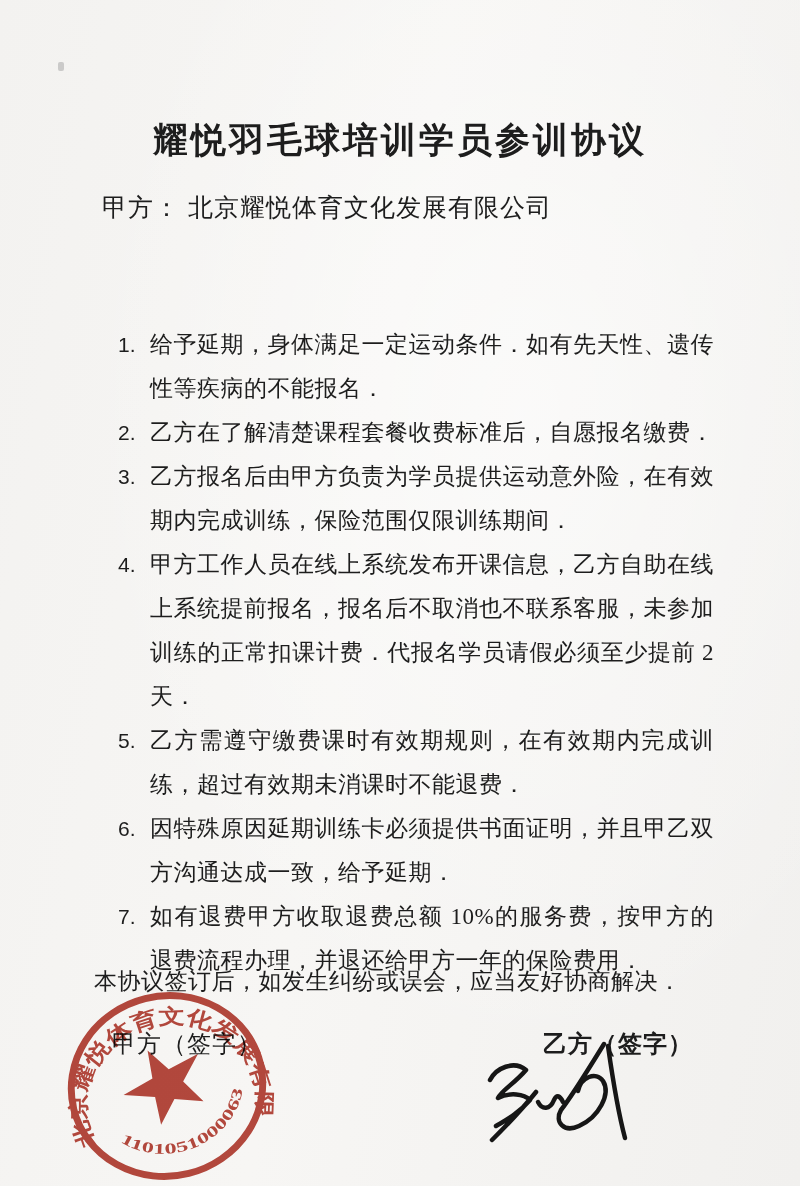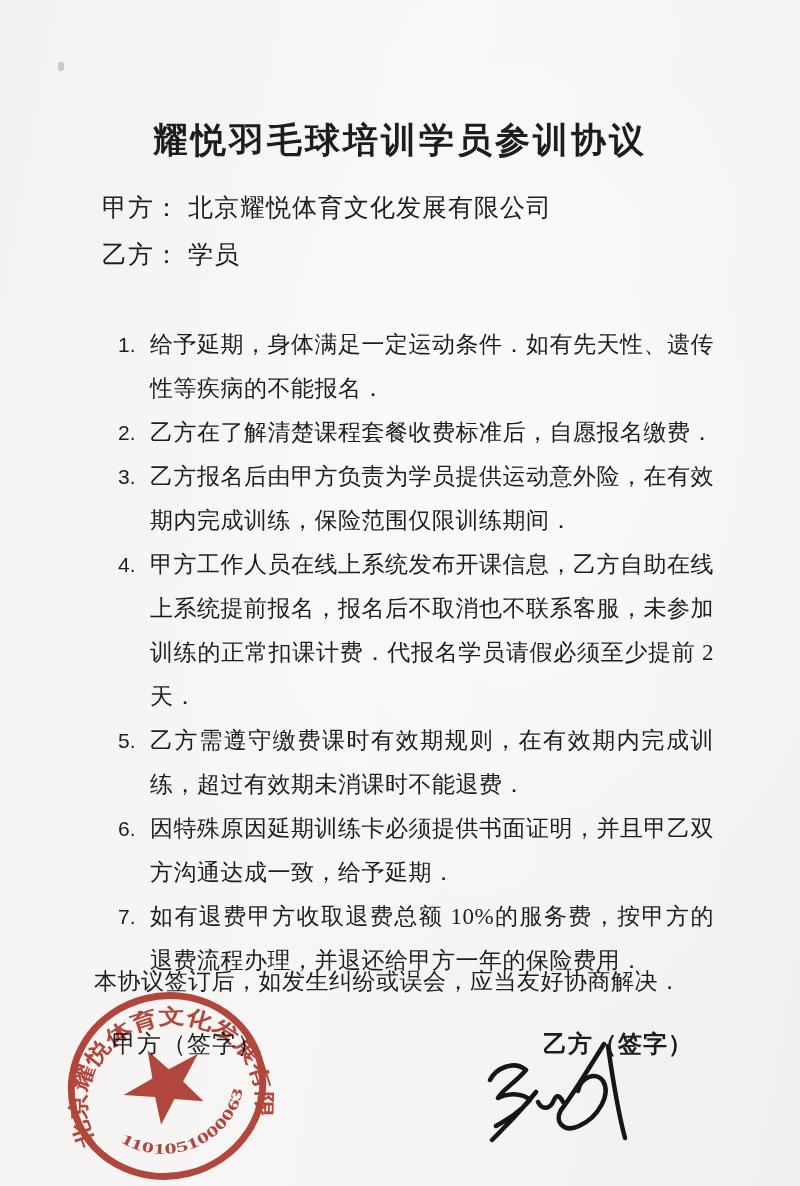--- a/index.html
+++ b/index.html
@@ -112,23 +112,20 @@
 <div class="page">
 
   <div class="speck"></div>
 
   <h1 class="doc-title">耀悦羽毛球培训学员参训协议</h1>
 
   <div class="parties">
     <div class="party-line">
       <span class="party-label">甲方：</span><span>北京耀悦体育文化发展有限公司</span>
     </div>
-    <div class="party-line">
-      <span class="party-label">乙方：</span><span>学员</span>
-    </div>
   </div>
 
   <div class="clauses">
     <div class="clause">
       <span class="clause-num">1.</span>
       <span class="clause-text">给予延期，身体满足一定运动条件．如有先天性、遗传性等疾病的不能报名．</span>
     </div>
     <div class="clause">
       <span class="clause-num">2.</span>
       <span class="clause-text">乙方在了解清楚课程套餐收费标准后，自愿报名缴费．</span>

